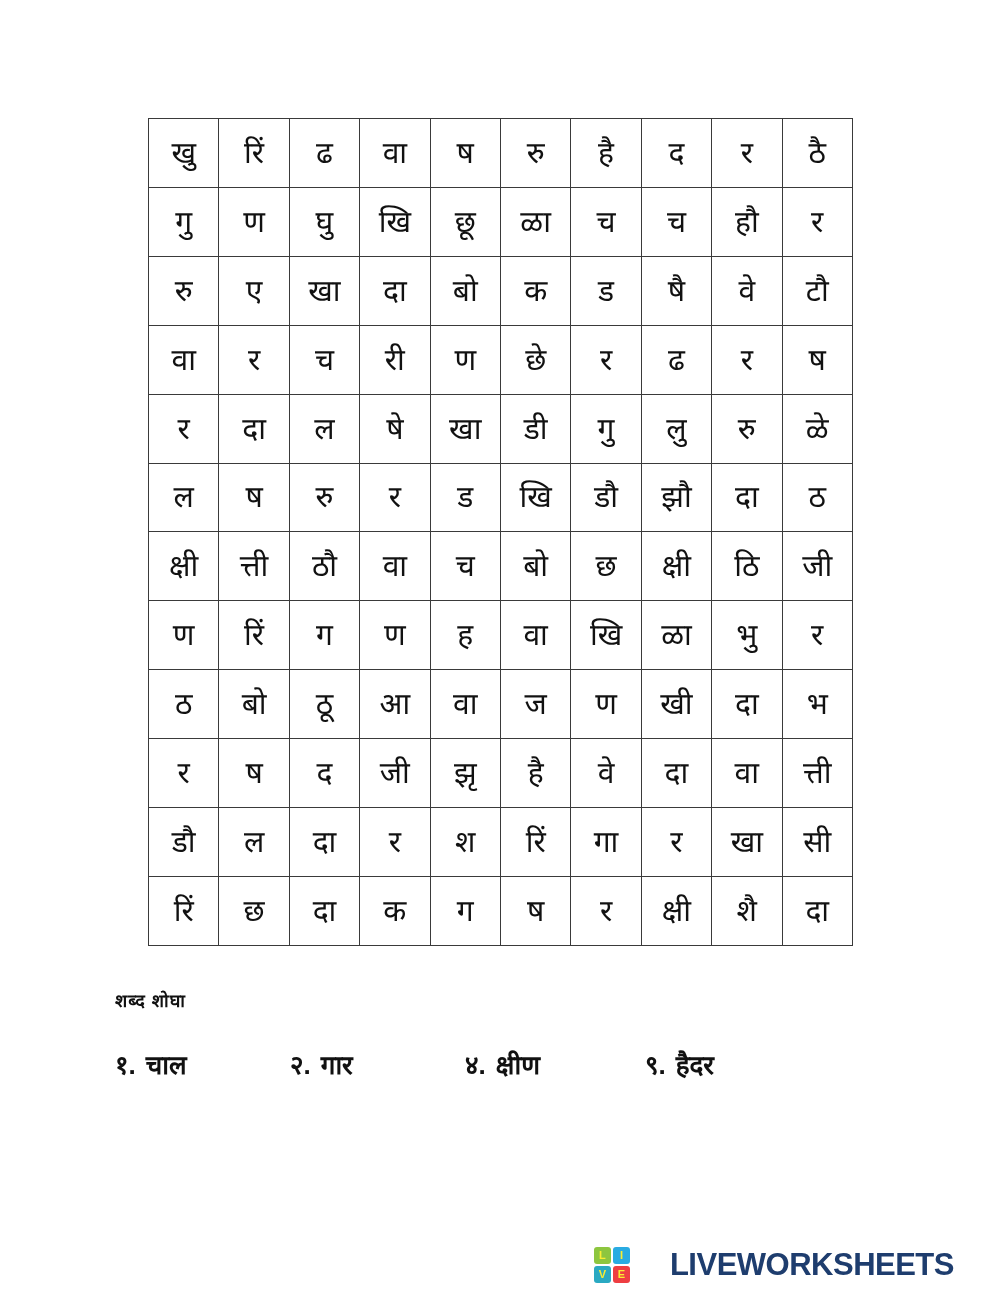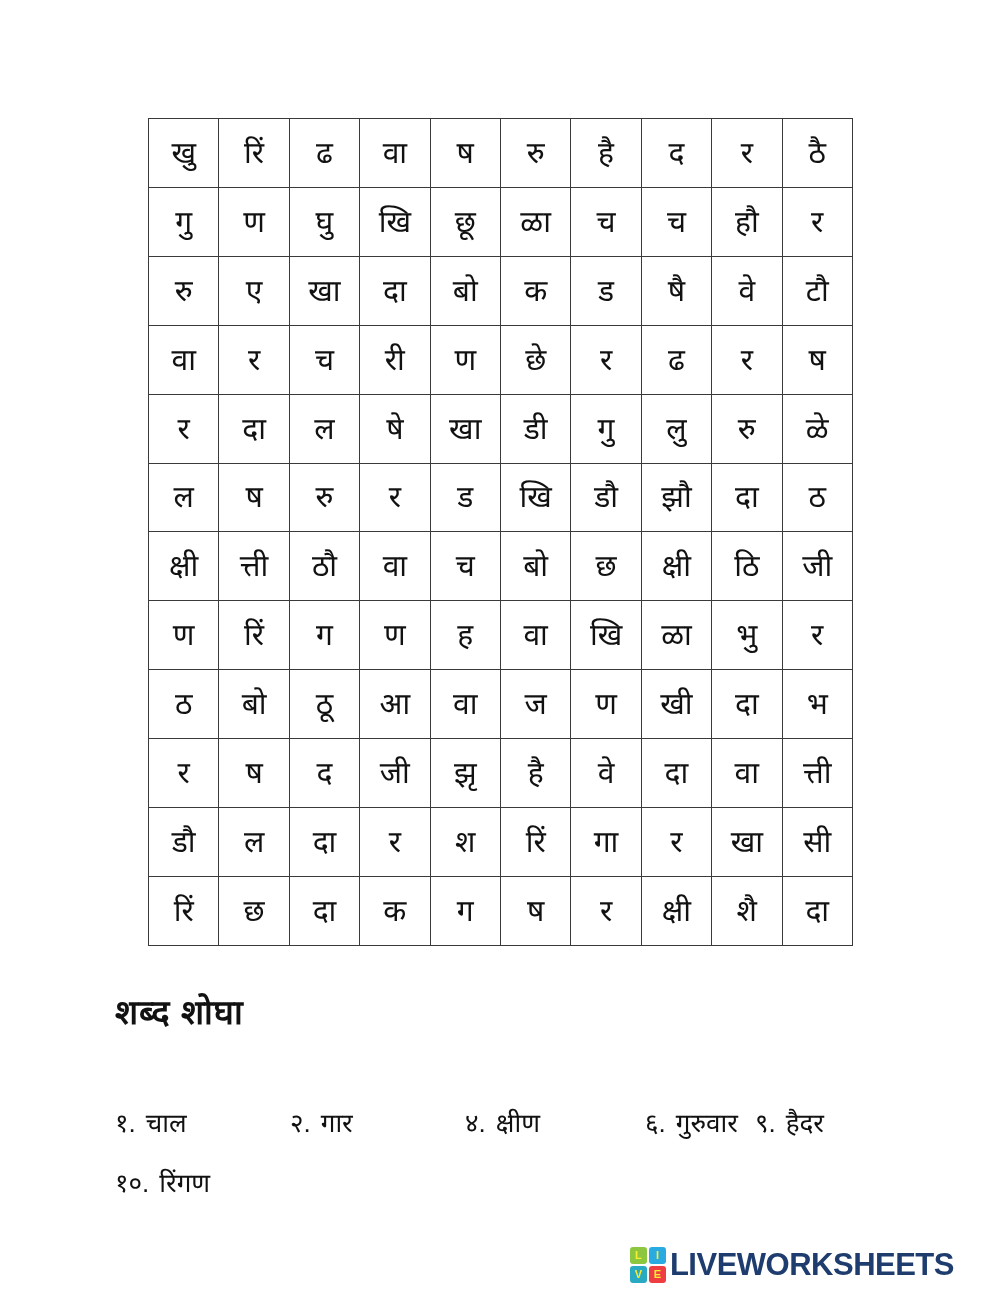--- a/index.html
+++ b/index.html
@@ -36,35 +36,35 @@
     cursor: pointer;
     line-height: 1;
     padding: 0;
   }
 
   
   .wl-heading {
     position: absolute;
     left: 115px;
     top: 988px;
-    font-size: 34px;
+    font-size: 18px;
     font-weight: bold;
     color: #111111;
     letter-spacing: 1px;
   }
   .word-list {
     position: absolute;
     left: 115px;
-    top: 1104px;
+    top: 1046px;
     width: 790px;
     display: grid;
     grid-template-columns: 175px 175px 180px 110px auto;
     grid-row-gap: 24px;
     font-size: 26px;
-    font-weight: normal;
+    font-weight: bold;
     color: #111111;
   }
   .word-item { white-space: nowrap; }
   .word-item .num { margin-right: 10px; }
 
   
   .logo {
     position: absolute;
     right: 46px;
     bottom: 8px;
@@ -248,28 +248,26 @@
         </tr>
       </tbody>
   </table>
 
   <div class="wl-heading">शब्द शोघा</div>
 
   <div class="word-list" id="word-list">
       <div class="word-item"><span class="num">१.</span><span>चाल</span></div>
       <div class="word-item"><span class="num">२.</span><span>गार</span></div>
       <div class="word-item"><span class="num">४.</span><span>क्षीण</span></div>
-      <div class="word-item"><span class="num">६.</span><span>गुरुवार</span></div>
       <div class="word-item"><span class="num">९.</span><span>हैदर</span></div>
-      <div class="word-item"><span class="num">१०.</span><span>रिंगण</span></div>
     </div>
 
   <div class="logo">
     <div class="logo-icon" id="logo-icon">
         <div class="logo-sq" style="background: rgb(141, 198, 63); color: rgb(249, 237, 50);">L</div>
         <div class="logo-sq" style="background: rgb(41, 171, 226); color: rgb(249, 237, 50);">I</div>
         <div class="logo-sq" style="background: rgb(42, 169, 194); color: rgb(249, 237, 50);">V</div>
         <div class="logo-sq" style="background: rgb(238, 62, 66); color: rgb(249, 237, 50);">E</div>
       </div>
-    <div class="logo-text" style="color: rgb(30, 61, 110);">LIVEWORKSHEETS</div>
+    <div class="logo-text" style="color: rgb(30, 61, 110); margin-left: 36px;">LIVEWORKSHEETS</div>
   </div>
 
 </div>
 
 </body></html>

